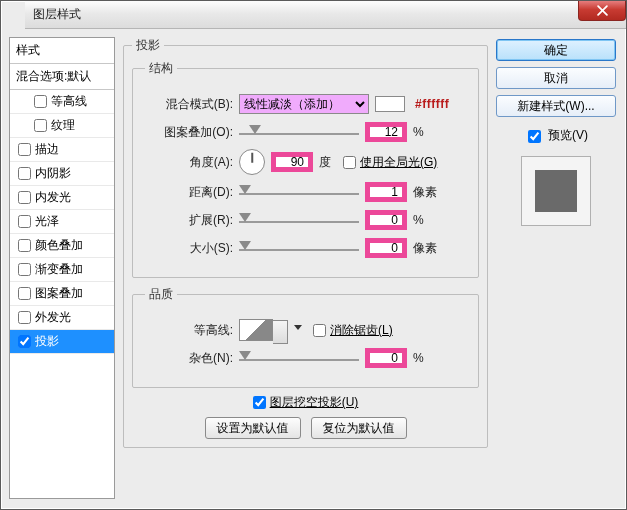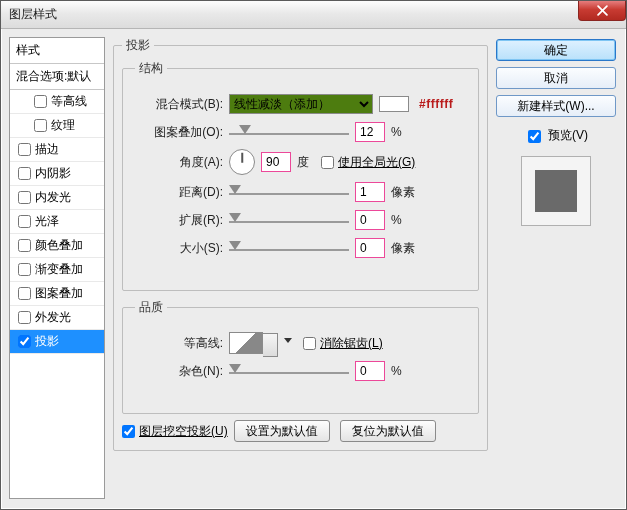--- a/index.html
+++ b/index.html
@@ -21,20 +21,21 @@
     flex-direction: column;
   }
   .titlebar {
     height: 28px;
     background: linear-gradient(#fdfdfd, #e9e9e9 45%, #dcdcdc);
     border-bottom: 1px solid #b5b5b5;
     display: flex;
     align-items: center;
     padding-left: 8px;
     position: relative;
+    margin-left: 24px;
   }
   .titlebar .title { color: #222; }
   .close-btn {
     position: absolute;
     right: 0; top: 0;
     width: 48px; height: 20px;
     background: linear-gradient(#e67d7d, #c83b32 45%, #b22a21);
     border: 1px solid #8a2520;
     border-top: none;
     border-bottom-left-radius: 4px;
@@ -46,21 +47,21 @@
   }
   .close-btn svg { width: 11px; height: 11px; }
   .body {
     flex: 1;
     display: flex;
     padding: 8px 10px 10px 8px;
     gap: 8px;
   }
   
   .left-list {
-    width: 96px;
+    width: 106px;
     background: #fff;
     border: 1px solid #9a9a9a;
     overflow: hidden;
   }
   .left-list .hdr {
     padding: 4px 6px;
     border-bottom: 1px solid #c7c7c7;
     background: #fff;
   }
   .left-list .row {
@@ -84,21 +85,21 @@
   .center {
     flex: 1;
     display: flex;
     flex-direction: column;
     gap: 8px;
   }
   fieldset {
     border: 1px solid #bdbdbd;
     border-radius: 2px;
     margin: 0;
-    padding: 10px 12px 25px 12px;
+    padding: 10px 12px 12px 12px;
   }
   fieldset legend {
     padding: 0 4px;
     color: #333;
   }
   .fs-main { padding: 6px 8px 8px 8px; }
   .form-row {
     display: flex;
     align-items: center;
     margin: 6px 0;
@@ -108,23 +109,23 @@
   .form-label {
     width: 88px;
     text-align: right;
     color: #222;
   }
   select, input[type=text].val, .numbox {
     font-size: 12px;
     height: 20px;
   }
   select {
-    width: 144px;
-    border: 1px solid #8a8a8a;
-    background: #4d7c0f;
+    width: 130px;
+    border: 1px solid #8a8a8a;
+    background: #f0abfc;
   }
   .swatch {
     width: 30px; height: 16px;
     border: 1px solid #8a8a8a;
     background: #fff;
     display: inline-block;
   }
   .hex {
     color: #b91c1c;
     font-weight: bold;
@@ -144,25 +145,25 @@
   }
   .slider .thumb {
     position: absolute;
     top: 0;
     width: 0; height: 0;
     border-left: 6px solid transparent;
     border-right: 6px solid transparent;
     border-top: 9px solid #8a8a8a;
   }
   .numbox {
-    width: 30px;
-    border: 1px solid #ec4899;
+    width: 42px;
+    border: 5px solid #ec4899;
     background: #fff;
     padding: 2px 4px;
-    text-align: left;
+    text-align: right;
   }
   .unit { color: #222; }
   .dial {
     width: 26px; height: 26px;
     border: 1px solid #8a8a8a;
     border-radius: 50%;
     background: #fff;
     position: relative;
   }
   .dial::after {
@@ -194,21 +195,22 @@
   .contour-dd {
     position: absolute;
     right: -13px; top: 6px;
     width: 0; height: 0;
     border-left: 4px solid transparent;
     border-right: 4px solid transparent;
     border-top: 5px solid #333;
   }
   .center-footer {
     display: flex;
-    flex-direction: row;
+    flex-direction: column;
+    align-items: center;
     gap: 6px;
     margin-top: 6px;
   }
   .btn {
     min-width: 96px;
     height: 22px;
     border: 1px solid #8a8a8a;
     border-radius: 3px;
     background: linear-gradient(#fdfdfd, #e4e4e4);
     cursor: pointer;

